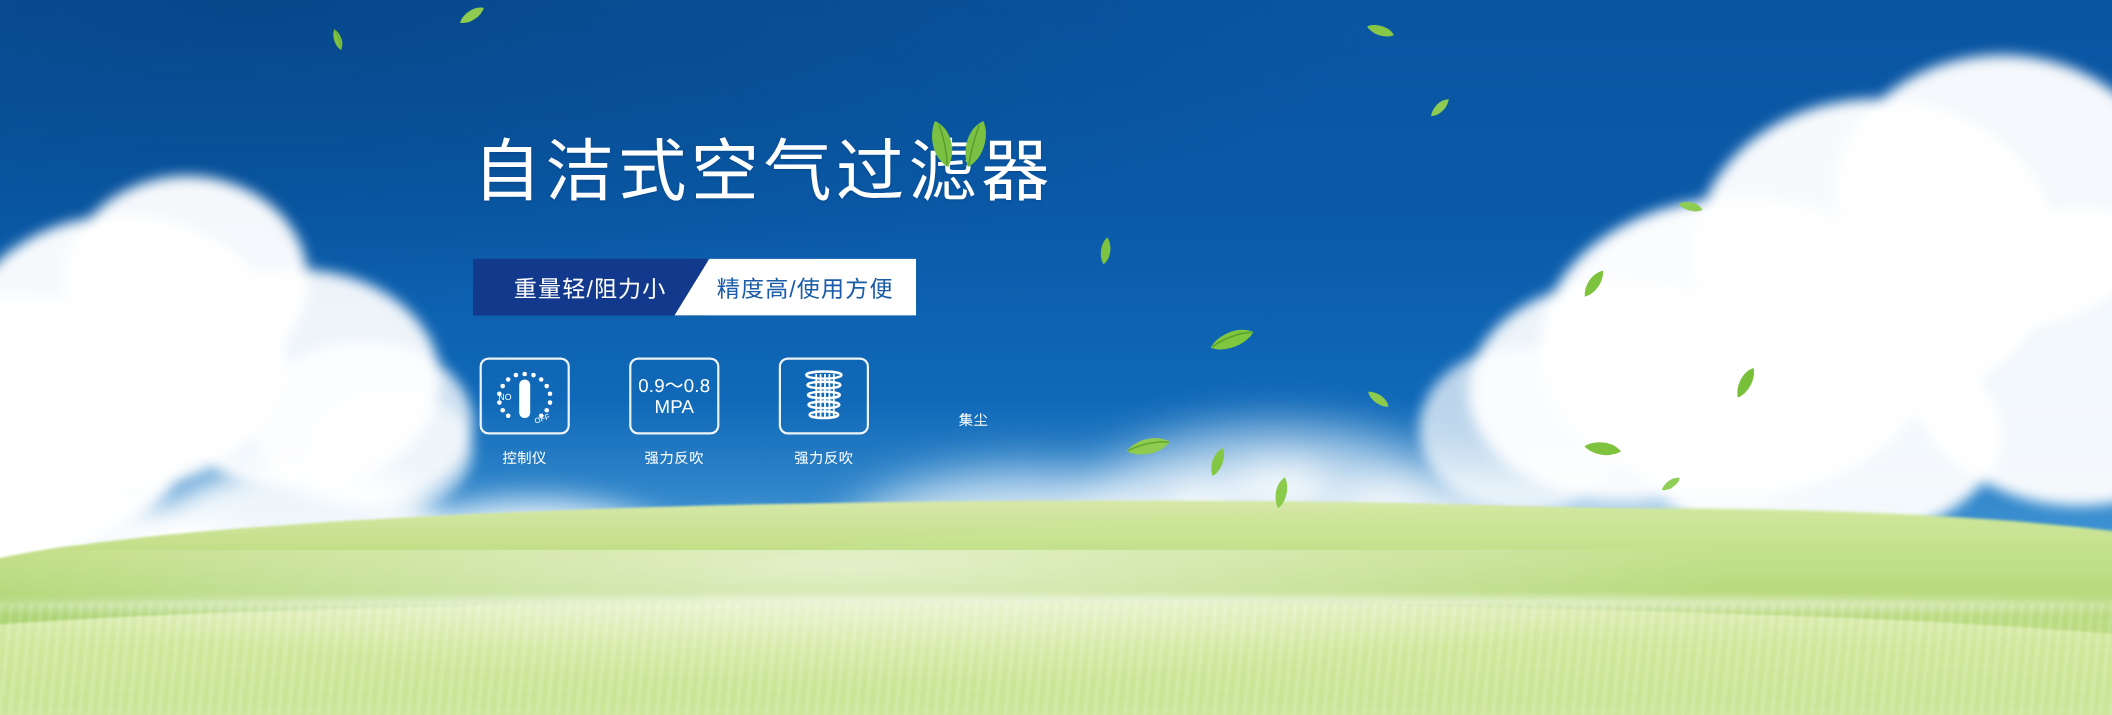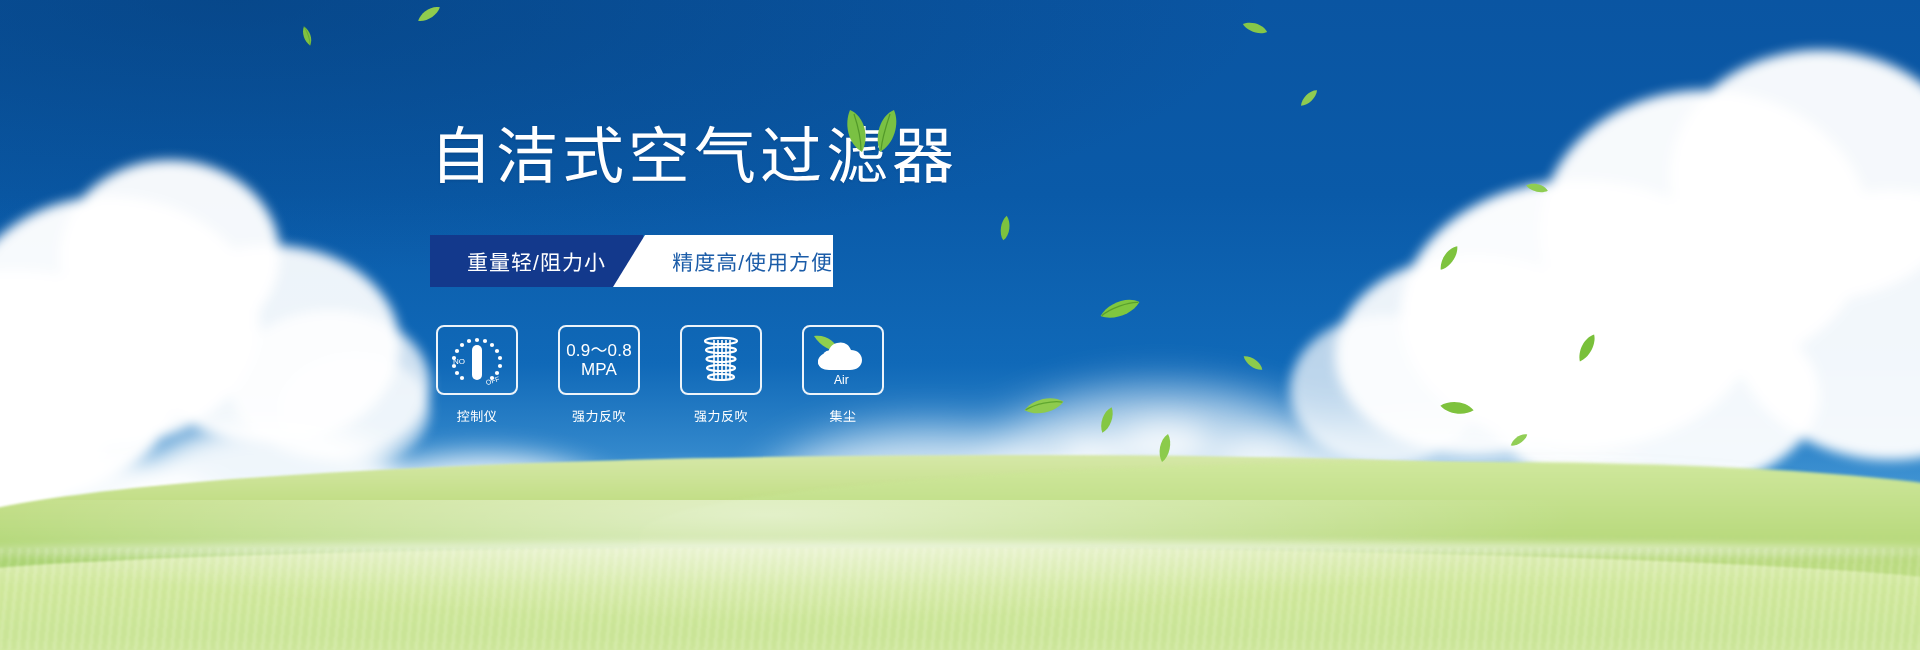--- a/index.html
+++ b/index.html
@@ -144,30 +144,30 @@
   .sub-dark{
     position:absolute;left:0;top:0;height:52px;width:213px;
     background:#13398c;
     display:flex;align-items:center;justify-content:center;
     color:#fff;font-size:21px;letter-spacing:1px;
     clip-path:polygon(0 0, 100% 0, 100% 100%, 0 100%);
   }
   .sub-light{
     position:absolute;left:183px;top:0;height:52px;width:220px;
     background:#ffffff;
-    display:flex;align-items:center;justify-content:flex-end;
+    display:flex;align-items:center;justify-content:center;
     color:#1b5ca8;font-size:21px;letter-spacing:1px;
     clip-path:polygon(32px 0, 100% 0, 100% 100%, 0 100%);
     padding-left:18px;box-sizing:border-box;
   }
 
   
   .features{
     position:absolute;left:430px;top:325px;
-    display:flex;align-items:center;gap:28px;
+    display:flex;align-items:center;gap:42px;
   }
   .feature{width:94px;display:flex;flex-direction:column;align-items:center;}
   .feature .box{
     width:82px;height:70px;
     border:2px solid rgba(255,255,255,.92);
     border-radius:8px;
     display:flex;align-items:center;justify-content:center;
     box-sizing:border-box;
     color:#fff;
   }
@@ -398,30 +398,20 @@
               <ellipse cx="26" cy="34" rx="14" ry="3"></ellipse>
               <ellipse cx="26" cy="43" rx="13" ry="3"></ellipse>
             </g>
           </svg>
         </div>
         <div class="cap">强力反吹</div>
       </div>
 
 
       <div class="feature">
-        <div class="box">
-          <svg width="66" height="56" viewBox="0 0 66 56">
-            <path d="M4 4C16 2 26 10 30 20 22 20 10 14 4 4Z" fill="#8fcf4e"></path>
-            <path d="M40 38c7 0 12-4 12-10s-5-10-11-10c-2-6-8-9-14-7-5 1-8 5-9 10-6 0-10 4-10 9s5 8 11 8Z" fill="#ffffff"></path>
-            <circle cx="19" cy="25" r="6.5" fill="#ffffff"></circle>
-            <circle cx="13" cy="30" r="5" fill="#ffffff"></circle>
-            <circle cx="25" cy="21" r="4.2" fill="#ffffff"></circle>
-            <text x="24" y="52" font-family="Liberation Sans, sans-serif" font-size="12" fill="#ffffff">Air</text>
-          </svg>
-        </div>
         <div class="cap">集尘</div>
       </div>
 
     </div>
 
     <div class="dust-leaf">
       <svg width="44" height="20" viewBox="0 0 34 16" style="transform:rotate(-12deg)">
         <path d="M1 8C9 1 25 0 33 8 25 15 9 15 1 8Z" fill="#8ecb4e"></path>
         <path d="M2 8C10 5 25 5 32 8" stroke="#5fa72f" stroke-width="1" fill="none"></path>
       </svg>

